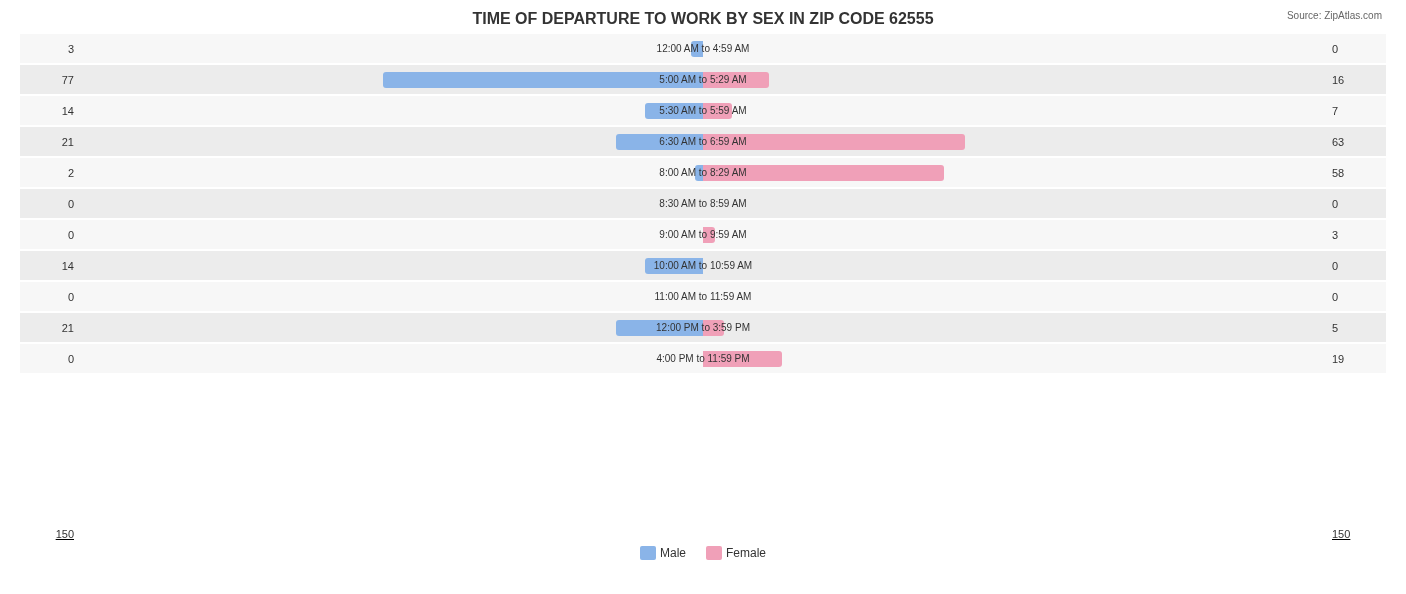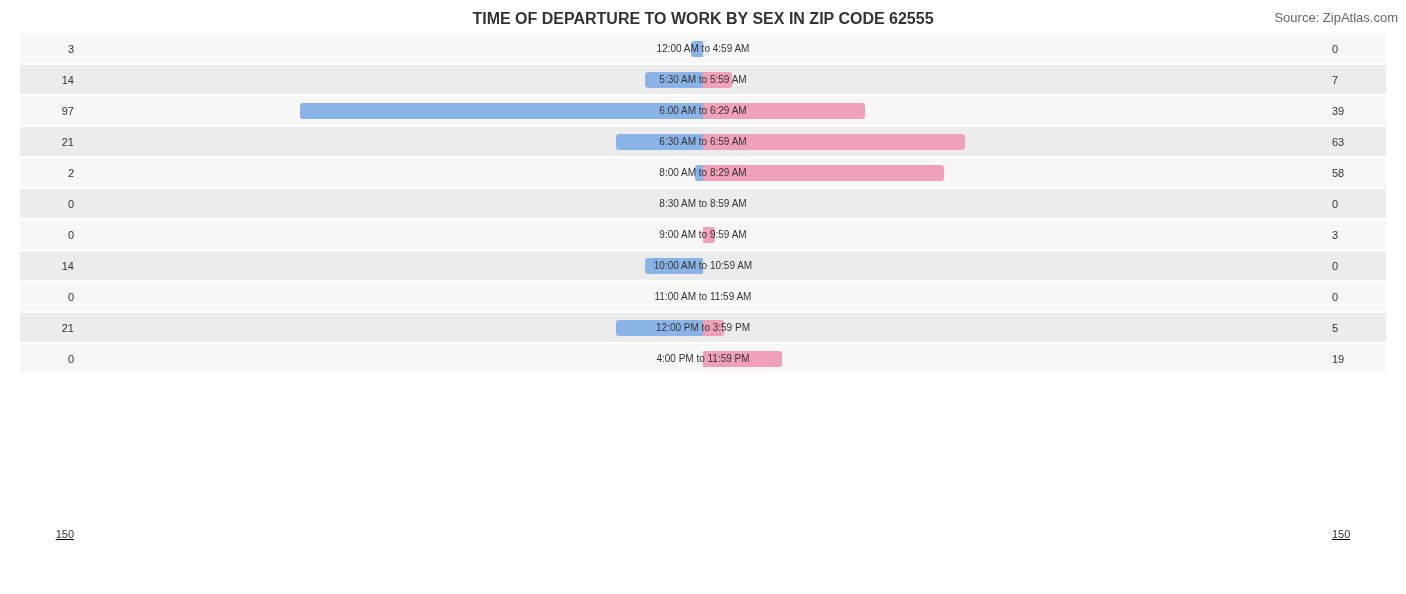--- a/index.html
+++ b/index.html
@@ -19,22 +19,22 @@
     .chart-title {
       font-size: 16px;
       font-weight: bold;
       color: #333;
       text-align: center;
       margin-bottom: 6px;
     }
     .source {
       position: absolute;
       top: 10px;
-      right: 8px;
-      font-size: 13px;
+      right: 24px;
+      font-size: 10px;
       color: #666;
     }
     .chart-area {
       position: relative;
       width: 100%;
       height: 490px;
     }
     .row {
       display: flex;
       align-items: center;
@@ -155,36 +155,36 @@
   <div class="row">
         <div class="left-val">3</div>
         <div class="bars-area">
           <div class="male-bar" style="width: 1%;"></div>
           <div class="female-bar" style="width: 0%;"></div>
           <div class="center-label">12:00 AM to 4:59 AM</div>
         </div>
         <div class="right-val">0</div>
       </div>
       <div class="row">
+        <div class="left-val">77</div>
+        <div class="bars-area">
+          <div class="male-bar" style="width: 25.6667%;"></div>
+          <div class="female-bar" style="width: 5.33333%;"></div>
+          <div class="center-label">5:00 AM to 5:29 AM</div>
+        </div>
+        <div class="right-val">16</div>
+      </div>
+      <div class="row">
         <div class="left-val">14</div>
         <div class="bars-area">
           <div class="male-bar" style="width: 4.66667%;"></div>
           <div class="female-bar" style="width: 2.33333%;"></div>
           <div class="center-label">5:30 AM to 5:59 AM</div>
         </div>
         <div class="right-val">7</div>
-      </div>
-      <div class="row">
-        <div class="left-val">97</div>
-        <div class="bars-area">
-          <div class="male-bar" style="width: 32.3333%;"></div>
-          <div class="female-bar" style="width: 13%;"></div>
-          <div class="center-label">6:00 AM to 6:29 AM</div>
-        </div>
-        <div class="right-val">39</div>
       </div>
       <div class="row">
         <div class="left-val">21</div>
         <div class="bars-area">
           <div class="male-bar" style="width: 7%;"></div>
           <div class="female-bar" style="width: 21%;"></div>
           <div class="center-label">6:30 AM to 6:59 AM</div>
         </div>
         <div class="right-val">63</div>
       </div>
@@ -253,13 +253,23 @@
       </div>
     </div>
   <div class="axis-row">
     <div class="axis-left">150</div>
     <div class="axis-center">
       <span></span>
         <span></span>
     </div>
     <div class="axis-right">150</div>
   </div>
+  <div class="legend">
+    <div class="legend-item">
+      <div class="legend-box" id="male-box" style="background: rgb(138, 180, 232);"></div>
+      <span>Male</span>
+    </div>
+    <div class="legend-item">
+      <div class="legend-box" id="female-box" style="background: rgb(240, 160, 184);"></div>
+      <span>Female</span>
+    </div>
+  </div>
 </div>
 
 </body></html>

